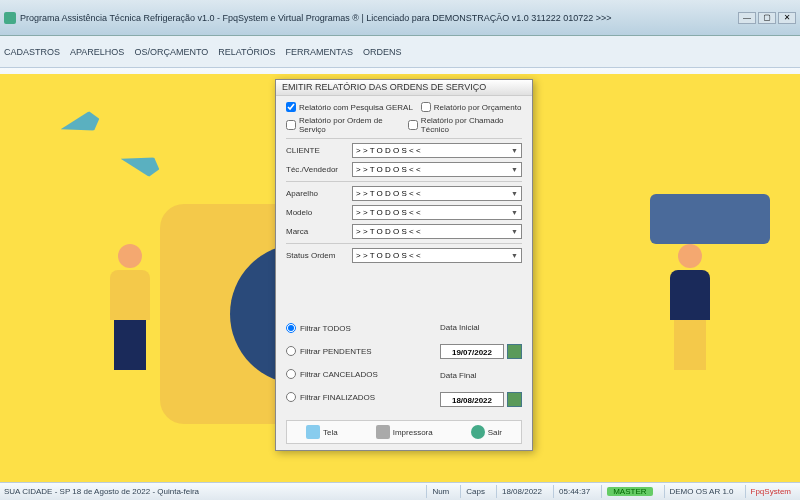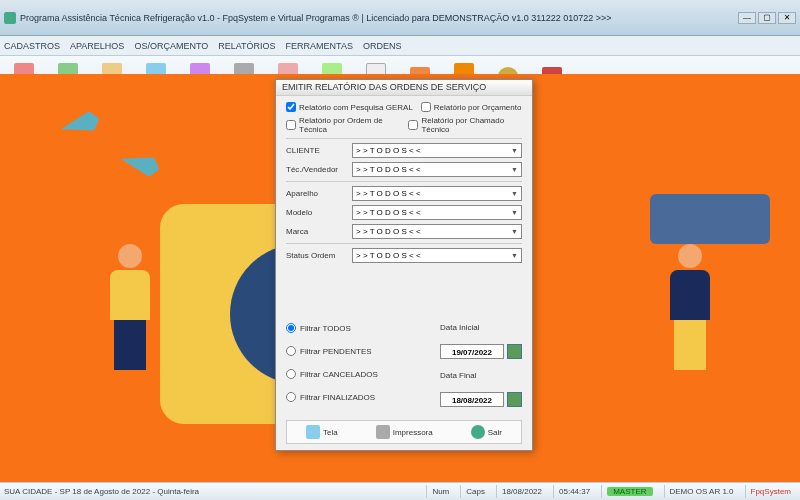--- a/index.html
+++ b/index.html
@@ -5,29 +5,29 @@
 * { margin: 0; padding: 0; box-sizing: border-box; }
 body { font-family: Tahoma, Arial, sans-serif; font-size: 10px; background: #c0d8e8; width: 800px; height: 500px; overflow: hidden; position: relative; }
 
 .titlebar { height: 36px; background: linear-gradient(#dce8f0, #b8d0e0); border-bottom: 1px solid #8aa; display: flex; align-items: center; padding: 0 4px; justify-content: space-between; }
 .titlebar-left { display: flex; align-items: center; gap: 4px; }
 .titlebar-icon { width: 12px; height: 12px; background: #4a8; border-radius: 2px; }
 .titlebar-text { font-size: 9px; color: #234; }
 .titlebar-btns { display: flex; gap: 2px; }
 .titlebar-btn { width: 18px; height: 12px; background: #d8e4ec; border: 1px solid #9ab; font-size: 8px; text-align: center; line-height: 10px; cursor: pointer; }
 
-.menubar { height: 20px; background: #e8f0f6; border-bottom: 1px solid #bcd; display: flex; align-items: center; padding: 0 4px; gap: 10px; font-size: 9px; color: #345; }
+.menubar { height: 32px; background: #e8f0f6; border-bottom: 1px solid #bcd; display: flex; align-items: center; padding: 0 4px; gap: 10px; font-size: 9px; color: #345; }
 .menubar span { cursor: pointer; }
 
 .toolbar { height: 40px; background: linear-gradient(#f6fafd,#e4ecf2); border-bottom: 1px solid #bcd; display: flex; align-items: center; padding: 2px 4px; gap: 4px; }
 .tool-btn { display: flex; flex-direction: column; align-items: center; justify-content: center; width: 40px; height: 36px; border: 1px solid transparent; border-radius: 3px; cursor: pointer; }
 .tool-icon { width: 20px; height: 18px; border-radius: 2px; }
 .tool-label { font-size: 7px; color: #234; margin-top: 1px; }
 
-.canvas { position: absolute; top: 74px; left: 0; right: 0; bottom: 18px; background: #f97316; overflow: hidden; }
+.canvas { position: absolute; top: 74px; left: 0; right: 0; bottom: 18px; background: #fde047; overflow: hidden; }
 .bg-deco { position: absolute; }
 .bg-blue { width: 280px; height: 220px; background: #f4c94a; border-radius: 24px; left: 160px; top: 130px; }
 .bg-fan { width: 140px; height: 140px; background: #2a4a7a; border-radius: 50%; left: 230px; top: 170px; display:flex; align-items:center; justify-content:center; }
 .bg-fan::after { content:''; width:110px; height:110px; background: radial-gradient(circle,#3a5a8a 20%,#2a4a7a 22%); border-radius:50%; }
 .bg-plane { width: 40px; height: 20px; background: #5ab0c0; top: 40px; left: 60px; transform: rotate(-15deg); clip-path: polygon(0 50%,80% 0,100% 50%,80% 100%); }
 .bg-plane2 { width: 40px; height: 20px; background: #5ab0c0; top: 80px; left: 120px; transform: rotate(15deg); clip-path: polygon(0 50%,80% 0,100% 50%,80% 100%); }
 .bg-person1 { width: 60px; height: 130px; left: 100px; top: 170px; }
 .bg-person2 { width: 60px; height: 130px; right: 80px; top: 170px; }
 .bg-person-head { width: 24px; height: 24px; background: #f4a870; border-radius: 50%; margin: 0 auto; }
 .bg-person-body1 { width: 40px; height: 50px; background: #f4c94a; border-radius: 8px 8px 0 0; margin: 2px auto 0; }
@@ -167,21 +167,21 @@
             <span>Relatório com Pesquisa GERAL</span>
           </label>
         <label class="chk">
             <input type="checkbox" style="">
             <span>Relatório por Orçamento</span>
           </label>
       </div>
       <div class="chk-row">
         <label class="chk">
             <input type="checkbox" style="">
-            <span>Relatório por Ordem de Técnica</span>
+            <span>Relatório por Ordem de Serviço</span>
           </label>
         <label class="chk">
             <input type="checkbox" style="">
             <span>Relatório por Chamado Técnico</span>
           </label>
       </div>
       <div class="hr"></div>
       <div class="field-row">
           <div class="field-label">CLIENTE</div>
           <div class="field-select">

